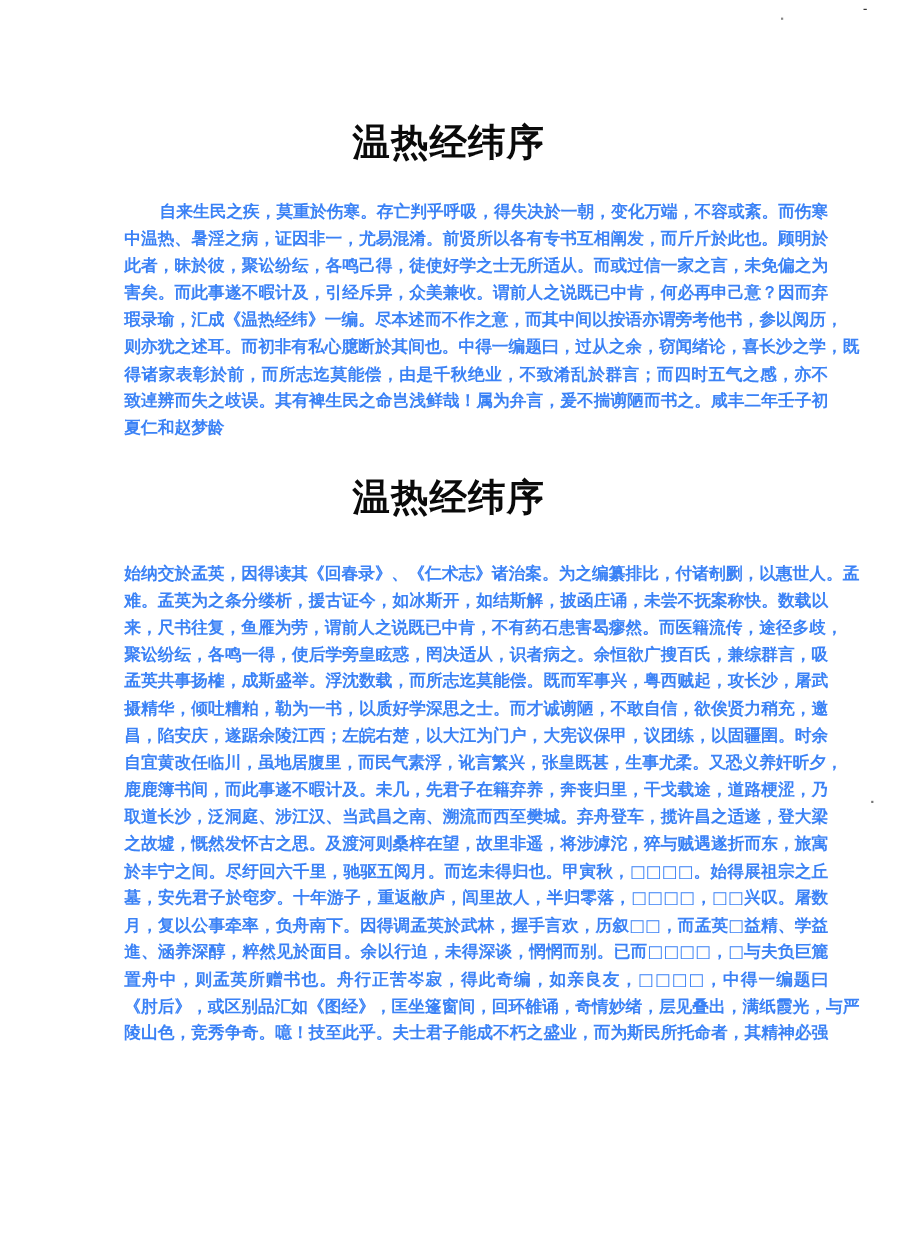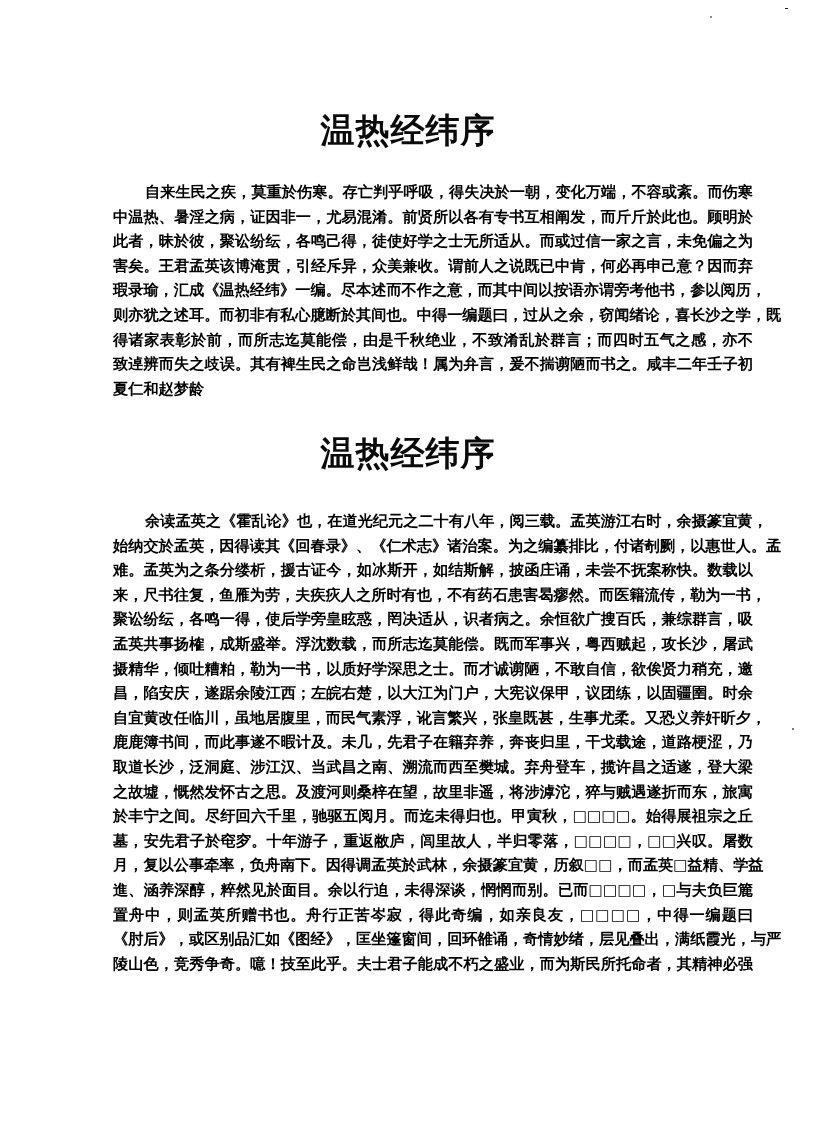--- a/index.html
+++ b/index.html
@@ -35,21 +35,21 @@
     }
     .title-1 { top: 110px; }
     .title-2 { top: 433px; }
     .para {
       position: absolute;
       left: 113px;
       width: 640px;
       font-size: 15.2px;
       font-weight: bold;
       line-height: 24.6px;
-      color: #000000;
+      color: #3b82f6;
     }
     .para-1 { top: 180px; }
     .para-2 { top: 509px; }
     .line {
       display: block;
       white-space: nowrap;
       text-align: justify;
       text-align-last: justify;
       height: 24.6px;
     }
@@ -74,44 +74,43 @@
 
   <div class="speck speck-1"></div>
   <div class="speck speck-2"></div>
   <div class="speck speck-3"></div>
 
   <h1 class="title title-1" style="margin:0;">温热经纬序</h1>
   <div class="para para-1">
     <span class="line indent">自来生民之疾，莫重於伤寒。存亡判乎呼吸，得失决於一朝，变化万端，不容或紊。而伤寒</span>
     <span class="line">中温热、暑淫之病，证因非一，尤易混淆。前贤所以各有专书互相阐发，而斤斤於此也。顾明於</span>
     <span class="line">此者，昧於彼，聚讼纷纭，各鸣己得，徒使好学之士无所适从。而或过信一家之言，未免偏之为</span>
-    <span class="line">害矣。王君孟英该博淹贯，引经斥异，众美兼收。谓前人之说既已中肯，何必再申己意？因而弃</span>
+    <span class="line">害矣。而此事遂不暇计及，引经斥异，众美兼收。谓前人之说既已中肯，何必再申己意？因而弃</span>
     <span class="line">瑕录瑜，汇成《温热经纬》一编。尽本述而不作之意，而其中间以按语亦谓旁考他书，参以阅历，</span>
     <span class="line">则亦犹之述耳。而初非有私心臆断於其间也。中得一编题曰，过从之余，窃闻绪论，喜长沙之学，既</span>
     <span class="line">得诸家表彰於前，而所志迄莫能偿，由是千秋绝业，不致淆乱於群言；而四时五气之感，亦不</span>
     <span class="line">致逴辨而失之歧误。其有裨生民之命岂浅鲜哉！属为弁言，爰不揣谫陋而书之。咸丰二年壬子初</span>
     <span class="line last">夏仁和赵梦龄</span>
   </div>
 
   <h1 class="title title-2" style="margin:0;">温热经纬序</h1>
   <div class="para para-2">
-    <span class="line indent">余读孟英之《霍乱论》也，在道光纪元之二十有八年，阅三载。孟英游江右时，余摄篆宜黄，</span>
     <span class="line">始纳交於孟英，因得读其《回春录》、《仁术志》诸治案。为之编纂排比，付诸剞劂，以惠世人。孟</span>
     <span class="line">难。孟英为之条分缕析，援古证今，如冰斯开，如结斯解，披函庄诵，未尝不抚案称快。数载以</span>
-    <span class="line">来，尺书往复，鱼雁为劳，夫疾疢人之所时有也，不有药石患害曷瘳然。而医籍流传，勒为一书，</span>
+    <span class="line">来，尺书往复，鱼雁为劳，谓前人之说既已中肯，不有药石患害曷瘳然。而医籍流传，途径多歧，</span>
     <span class="line">聚讼纷纭，各鸣一得，使后学旁皇眩惑，罔决适从，识者病之。余恒欲广搜百氏，兼综群言，吸</span>
     <span class="line">孟英共事扬榷，成斯盛举。浮沈数载，而所志迄莫能偿。既而军事兴，粤西贼起，攻长沙，屠武</span>
     <span class="line">摄精华，倾吐糟粕，勒为一书，以质好学深思之士。而才诚谫陋，不敢自信，欲俟贤力稍充，邀</span>
     <span class="line">昌，陷安庆，遂踞余陵江西；左皖右楚，以大江为门户，大宪议保甲，议团练，以固疆圉。时余</span>
     <span class="line">自宜黄改任临川，虽地居腹里，而民气素浮，讹言繁兴，张皇既甚，生事尤柔。又恐义养奸昕夕，</span>
     <span class="line">鹿鹿簿书间，而此事遂不暇计及。未几，先君子在籍弃养，奔丧归里，干戈载途，道路梗涩，乃</span>
     <span class="line">取道长沙，泛洞庭、涉江汉、当武昌之南、溯流而西至樊城。弃舟登车，揽许昌之适遂，登大梁</span>
     <span class="line">之故墟，慨然发怀古之思。及渡河则桑梓在望，故里非遥，将涉滹沱，猝与贼遇遂折而东，旅寓</span>
     <span class="line">於丰宁之间。尽纡回六千里，驰驱五阅月。而迄未得归也。甲寅秋，□□□□。始得展祖宗之丘</span>
     <span class="line">墓，安先君子於窀穸。十年游子，重返敝庐，闾里故人，半归零落，□□□□，□□兴叹。屠数</span>
-    <span class="line">月，复以公事牵率，负舟南下。因得调孟英於武林，余摄篆宜黄，历叙□□，而孟英□益精、学益</span>
+    <span class="line">月，复以公事牵率，负舟南下。因得调孟英於武林，握手言欢，历叙□□，而孟英□益精、学益</span>
     <span class="line">進、涵养深醇，粹然见於面目。余以行迫，未得深谈，惘惘而别。已而□□□□，□与夫负巨簏</span>
     <span class="line">置舟中，则孟英所赠书也。舟行正苦岑寂，得此奇编，如亲良友，□□□□，中得一编题曰</span>
     <span class="line">《肘后》，或区别品汇如《图经》，匡坐篷窗间，回环雒诵，奇情妙绪，层见叠出，满纸霞光，与严</span>
     <span class="line">陵山色，竞秀争奇。噫！技至此乎。夫士君子能成不朽之盛业，而为斯民所托命者，其精神必强</span>
   </div>
 
 </div>
 
 </body></html>

